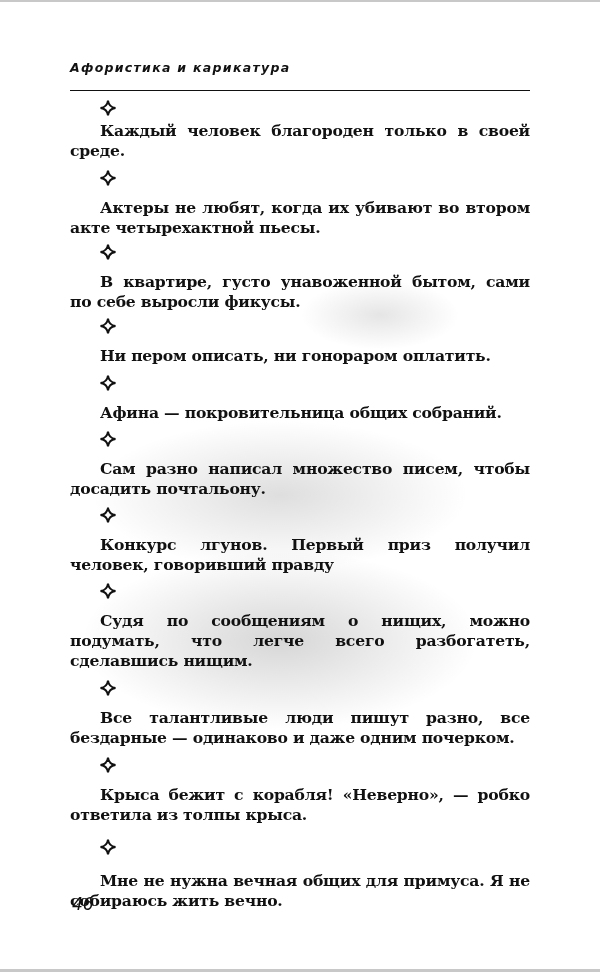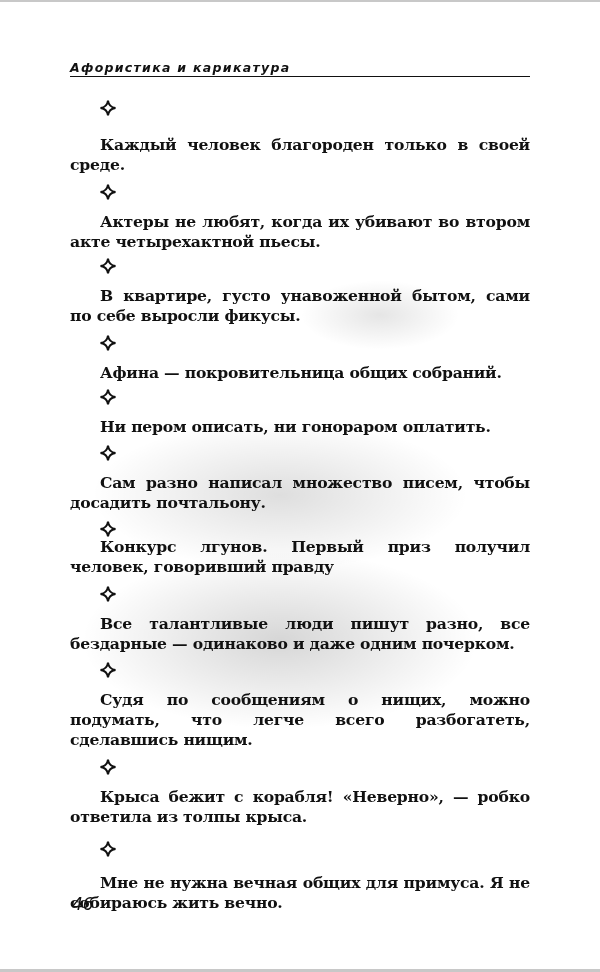--- a/index.html
+++ b/index.html
@@ -15,21 +15,21 @@
   .watermark {
     position: absolute; left: 60px; top: 250px; width: 430px; height: 500px;
     pointer-events: none;
   }
   .wm1 { position:absolute; left: 240px; top: 30px; width: 160px; height: 70px; background: radial-gradient(ellipse at center, rgba(0,0,0,0.10), rgba(0,0,0,0) 70%); }
   .wm2 { position:absolute; left: 30px; top: 170px; width: 380px; height: 150px; background: radial-gradient(ellipse at center, rgba(0,0,0,0.13), rgba(0,0,0,0) 70%); }
   .wm3 { position:absolute; left: 20px; top: 300px; width: 400px; height: 180px; background: radial-gradient(ellipse at center, rgba(0,0,0,0.16), rgba(0,0,0,0) 70%); }
 
   .running-head {
     position: absolute; left: 70px; top: 60px; width: 460px;
-    border-bottom: 1.5px solid #111; padding-bottom: 1px;
+    border-bottom: 1.5px solid #111; padding-bottom: 15px;
     font-family: "DejaVu Sans", "Liberation Sans", sans-serif;
     font-style: italic; font-weight: bold; font-size: 12.5px;
     letter-spacing: 1.3px; color: #111;
   }
 
   .content { position: absolute; left: 70px; top: 98px; width: 460px; }
   .diamond {
     margin-left: 30px; width: 16px; height: 16px; display: block;
   }
   .aphorism {
@@ -56,77 +56,77 @@
 </div>
 
 <div class="running-head">Афористика и карикатура</div>
 
 <div class="content">
 
   <div class="item" style="margin-top:2px">
     <svg class="diamond" viewBox="0 0 16 16">
         <path d="M8 0.5 Q8.8 7.2 15.5 8 Q8.8 8.8 8 15.5 Q7.2 8.8 0.5 8 Q7.2 7.2 8 0.5 Z" fill="none" stroke="#111" stroke-width="2"></path>
       </svg>
-    <p class="aphorism" style="margin-top:19px">Каждый человек благороден только в своей среде.</p>
+    <p class="aphorism" style="margin-top:5px">Каждый человек благороден только в своей среде.</p>
   </div>
 
   <div class="item" style="margin-top:9px">
     <svg class="diamond" viewBox="0 0 16 16">
         <path d="M8 0.5 Q8.8 7.2 15.5 8 Q8.8 8.8 8 15.5 Q7.2 8.8 0.5 8 Q7.2 7.2 8 0.5 Z" fill="none" stroke="#111" stroke-width="2"></path>
       </svg>
     <p class="aphorism" style="margin-top:12px">Актеры не любят, когда их убивают во втором акте четырехактной пьесы.</p>
   </div>
 
   <div class="item" style="margin-top:6px">
     <svg class="diamond" viewBox="0 0 16 16">
         <path d="M8 0.5 Q8.8 7.2 15.5 8 Q8.8 8.8 8 15.5 Q7.2 8.8 0.5 8 Q7.2 7.2 8 0.5 Z" fill="none" stroke="#111" stroke-width="2"></path>
       </svg>
     <p class="aphorism" style="margin-top:12px">В квартире, густо унавоженной бытом, сами по себе выросли фикусы.</p>
   </div>
 
+  <div class="item" style="margin-top:6px">
+    <svg class="diamond" viewBox="0 0 16 16">
+        <path d="M8 0.5 Q8.8 7.2 15.5 8 Q8.8 8.8 8 15.5 Q7.2 8.8 0.5 8 Q7.2 7.2 8 0.5 Z" fill="none" stroke="#111" stroke-width="2"></path>
+      </svg>
+    <p class="aphorism" style="margin-top:12px">Ни пером описать, ни гонораром оплатить.</p>
+  </div>
+
   <div class="item" style="margin-top:9px">
     <svg class="diamond" viewBox="0 0 16 16">
         <path d="M8 0.5 Q8.8 7.2 15.5 8 Q8.8 8.8 8 15.5 Q7.2 8.8 0.5 8 Q7.2 7.2 8 0.5 Z" fill="none" stroke="#111" stroke-width="2"></path>
       </svg>
     <p class="aphorism" style="margin-top:12px">Афина — покровительница общих собраний.</p>
-  </div>
-
-  <div class="item" style="margin-top:6px">
-    <svg class="diamond" viewBox="0 0 16 16">
-        <path d="M8 0.5 Q8.8 7.2 15.5 8 Q8.8 8.8 8 15.5 Q7.2 8.8 0.5 8 Q7.2 7.2 8 0.5 Z" fill="none" stroke="#111" stroke-width="2"></path>
-      </svg>
-    <p class="aphorism" style="margin-top:12px">Ни пером описать, ни гонораром оплатить.</p>
   </div>
 
   <div class="item" style="margin-top:8px">
     <svg class="diamond" viewBox="0 0 16 16">
         <path d="M8 0.5 Q8.8 7.2 15.5 8 Q8.8 8.8 8 15.5 Q7.2 8.8 0.5 8 Q7.2 7.2 8 0.5 Z" fill="none" stroke="#111" stroke-width="2"></path>
       </svg>
     <p class="aphorism" style="margin-top:12px">Сам разно написал множество писем, чтобы досадить почтальону.</p>
   </div>
 
   <div class="item" style="margin-top:8px">
     <svg class="diamond" viewBox="0 0 16 16">
         <path d="M8 0.5 Q8.8 7.2 15.5 8 Q8.8 8.8 8 15.5 Q7.2 8.8 0.5 8 Q7.2 7.2 8 0.5 Z" fill="none" stroke="#111" stroke-width="2"></path>
       </svg>
-    <p class="aphorism" style="">Конкурс лгунов. Первый приз получил человек, говоривший правду</p>
+    <p class="aphorism" style="margin-top:12px">Конкурс лгунов. Первый приз получил человек, говоривший правду</p>
+  </div>
+
+  <div class="item" style="margin-top:8px">
+    <svg class="diamond" viewBox="0 0 16 16">
+        <path d="M8 0.5 Q8.8 7.2 15.5 8 Q8.8 8.8 8 15.5 Q7.2 8.8 0.5 8 Q7.2 7.2 8 0.5 Z" fill="none" stroke="#111" stroke-width="2"></path>
+      </svg>
+    <p class="aphorism" style="margin-top:12px">Судя по сообщениям о нищих, можно подумать, что легче всего разбогатеть, сделавшись нищим.</p>
   </div>
 
   <div class="item" style="margin-top:9px">
     <svg class="diamond" viewBox="0 0 16 16">
         <path d="M8 0.5 Q8.8 7.2 15.5 8 Q8.8 8.8 8 15.5 Q7.2 8.8 0.5 8 Q7.2 7.2 8 0.5 Z" fill="none" stroke="#111" stroke-width="2"></path>
       </svg>
     <p class="aphorism" style="margin-top:12px">Все талантливые люди пишут разно, все бездарные — одинаково и даже одним почерком.</p>
-  </div>
-
-  <div class="item" style="margin-top:8px">
-    <svg class="diamond" viewBox="0 0 16 16">
-        <path d="M8 0.5 Q8.8 7.2 15.5 8 Q8.8 8.8 8 15.5 Q7.2 8.8 0.5 8 Q7.2 7.2 8 0.5 Z" fill="none" stroke="#111" stroke-width="2"></path>
-      </svg>
-    <p class="aphorism" style="margin-top:12px">Судя по сообщениям о нищих, можно подумать, что легче всего разбогатеть, сделавшись нищим.</p>
   </div>
 
   <div class="item" style="margin-top:9px">
     <svg class="diamond" viewBox="0 0 16 16">
         <path d="M8 0.5 Q8.8 7.2 15.5 8 Q8.8 8.8 8 15.5 Q7.2 8.8 0.5 8 Q7.2 7.2 8 0.5 Z" fill="none" stroke="#111" stroke-width="2"></path>
       </svg>
     <p class="aphorism" style="margin-top:12px">Крыса бежит с корабля! «Неверно», — робко ответила из толпы крыса.</p>
   </div>
 
   <div class="item" style="margin-top:14px">

